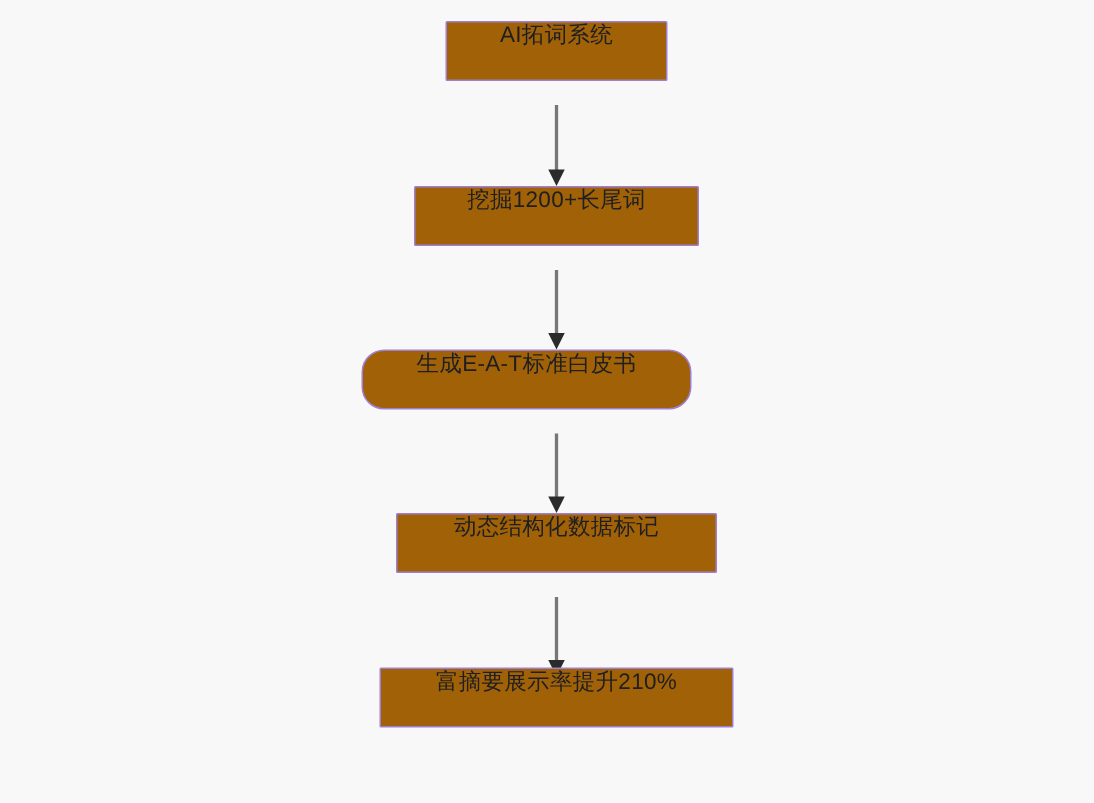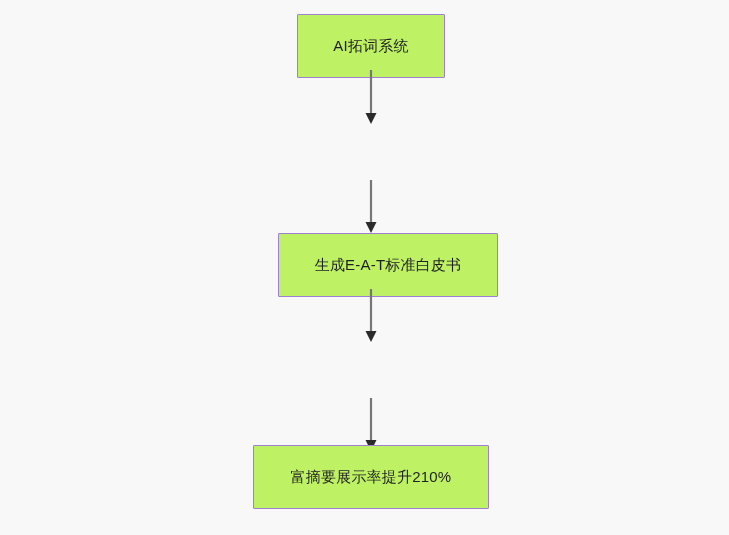--- a/index.html
+++ b/index.html
@@ -16,26 +16,25 @@
   }
   #flow-canvas {
     position: relative;
     width: 729px;
     height: 535px;
     background: #f8f8f8;
   }
   .node {
     position: absolute;
     box-sizing: border-box;
-    background: #bef264;
+    background: #a16207;
     border: 1.5px solid #9f7fd4;
     border-radius: 1px;
-    height: 64px;
+    height: 40px;
     display: flex;
-    align-items: center;
     justify-content: center;
     transform: translateX(-50%);
   }
   .node-label {
     font-size: 15px;
     line-height: 1.2;
     color: #1f1f22;
     letter-spacing: 0.2px;
     white-space: nowrap;
     font-weight: 400;
@@ -59,39 +58,45 @@
     <span class="node-label">AI拓词系统</span>
   </div>
 
   <div class="edge" style="left:371px; top:70px; height:54px;">
     <svg width="14" height="54" viewBox="0 0 14 54" xmlns="http://www.w3.org/2000/svg">
       <line x1="7" y1="0" x2="7" y2="45" stroke="#777777" stroke-width="2.2"></line>
       <polygon points="7,54 1.5,43 12.5,43" fill="#2b2b2b"></polygon>
     </svg>
   </div>
 
+  <div class="node" style="left:371px; top:124px; width:190px;">
+    <span class="node-label">挖掘1200+长尾词</span>
+  </div>
 
   <div class="edge" style="left:371px; top:180px; height:53px;">
     <svg width="14" height="53" viewBox="0 0 14 53" xmlns="http://www.w3.org/2000/svg">
       <line x1="7" y1="0" x2="7" y2="44" stroke="#777777" stroke-width="2.2"></line>
       <polygon points="7,53 1.5,42 12.5,42" fill="#2b2b2b"></polygon>
     </svg>
   </div>
 
-  <div class="node" style="left:388px; top:233px; width:220px;">
+  <div class="node" style="left:351px; top:233px; width:220px;border-radius:15px;">
     <span class="node-label">生成E-A-T标准白皮书</span>
   </div>
 
   <div class="edge" style="left:371px; top:289px; height:53px;">
     <svg width="14" height="53" viewBox="0 0 14 53" xmlns="http://www.w3.org/2000/svg">
       <line x1="7" y1="0" x2="7" y2="44" stroke="#777777" stroke-width="2.2"></line>
       <polygon points="7,53 1.5,42 12.5,42" fill="#2b2b2b"></polygon>
     </svg>
   </div>
 
+  <div class="node" style="left:371px; top:342px; width:214px;">
+    <span class="node-label">动态结构化数据标记</span>
+  </div>
 
   <div class="edge" style="left:371px; top:398px; height:53px;">
     <svg width="14" height="53" viewBox="0 0 14 53" xmlns="http://www.w3.org/2000/svg">
       <line x1="7" y1="0" x2="7" y2="44" stroke="#777777" stroke-width="2.2"></line>
       <polygon points="7,53 1.5,42 12.5,42" fill="#2b2b2b"></polygon>
     </svg>
   </div>
 
   <div class="node" style="left:371px; top:445px; width:236px;">
     <span class="node-label">富摘要展示率提升210%</span>

